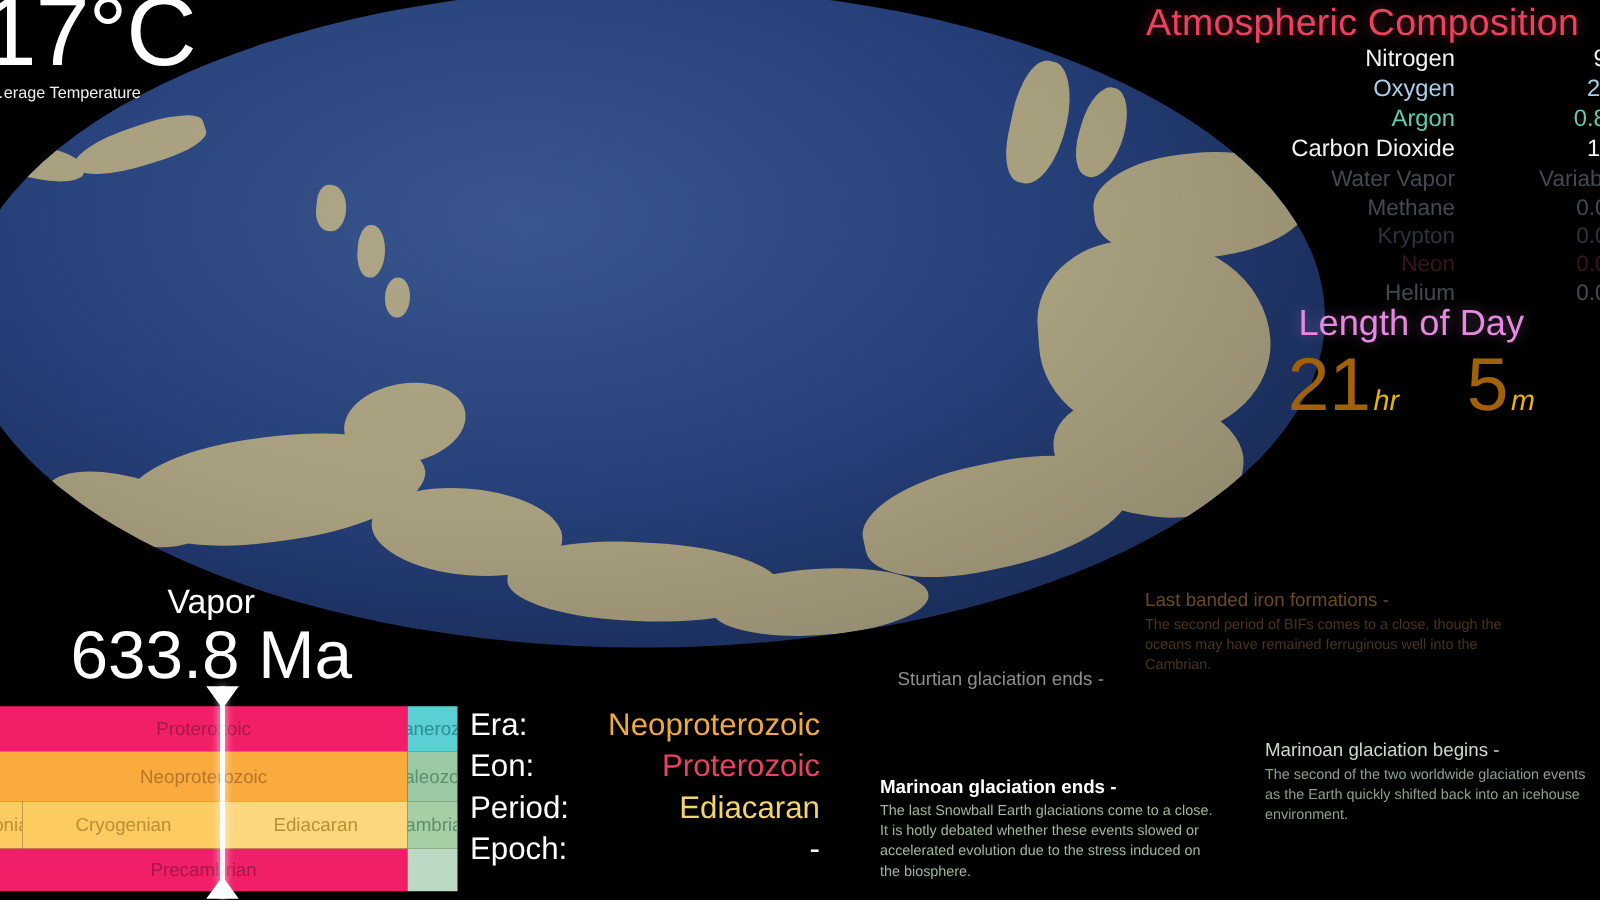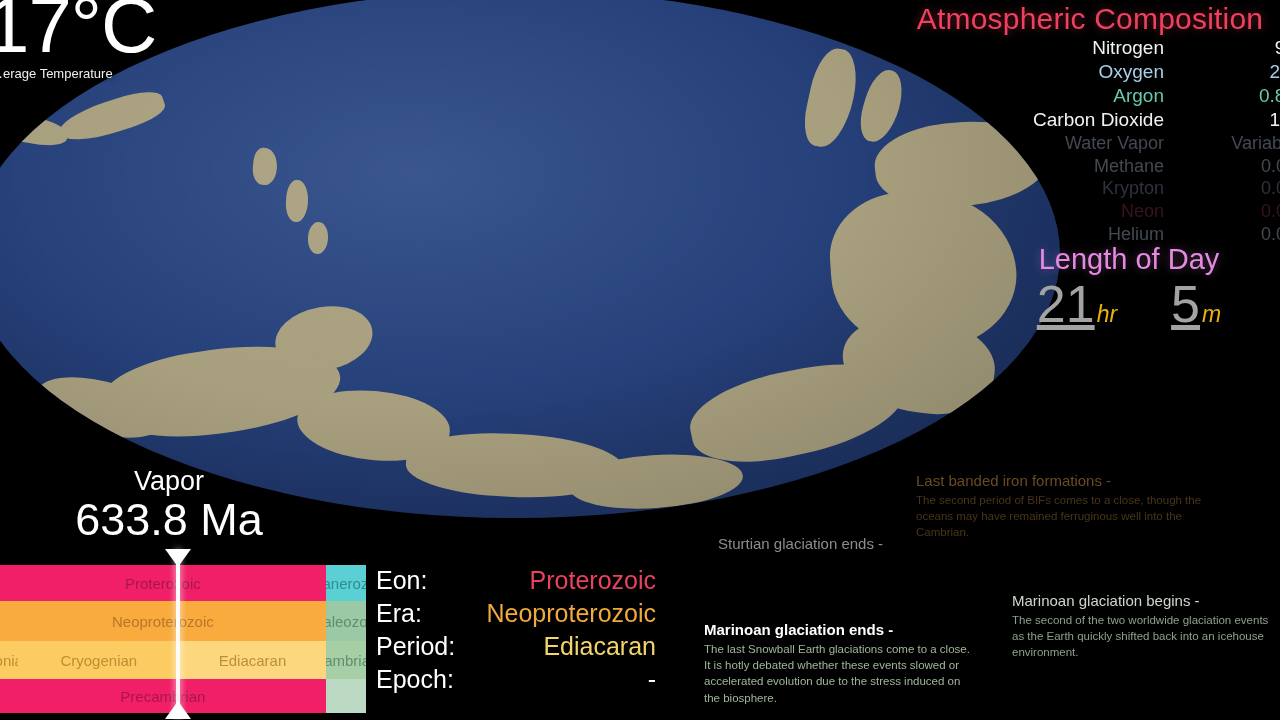--- a/index.html
+++ b/index.html
@@ -69,27 +69,27 @@
   .gas-val{ position:absolute; right:-6px; white-space:nowrap; }
   .gas-row{ position:relative; }
 
   
   #lod-panel{ position:absolute; right:-14px; top:243px; width:330px; text-align:center; }
   #lod-title{
     font-size:29px; color:#e48ae0; white-space:nowrap;
     text-shadow:0 0 10px rgba(228,138,224,.4);
   }
   #lod-values{ display:flex; justify-content:center; align-items:baseline; gap:54px; margin-top:2px; }
-  .lod-num{ font-size:52px; line-height:1; color:#a3a3a3;text-decoration:underline; }
+  .lod-num{ font-size:60px; line-height:1; color:#a16207; }
   .lod-unit{ font-size:23px; color:#eab308; margin-left:2px;font-style:italic; }
 
   
   #time-block{ position:absolute; left:24px; top:468px; width:290px; text-align:center; }
   #time-label{ font-size:27px; color:#fff; line-height:1; }
-  #time-value{ font-size:45px; color:#fff; line-height:1.05; white-space:nowrap; margin-top:1px; }
+  #time-value{ font-size:54px; color:#fff; line-height:1.05; white-space:nowrap; margin-top:1px; }
 
   
   #timescale{ position:absolute; left:0; top:565px; width:366px; height:148px; }
   .ts-band{ position:absolute; left:0; width:100%; display:flex; }
   .ts-cell{
     position:relative; height:100%;
     display:flex; align-items:center; justify-content:center;
     font-size:15px; white-space:nowrap; overflow:hidden;
   }
   #band-eon   { top:0px;   height:36px; }
@@ -262,26 +262,26 @@
         <span></span>
       </div>
     </div>
 </div>
 <div id="marker-arrow-top"></div>
 <div id="time-marker"></div>
 <div id="marker-arrow-bottom"></div>
 
 <div id="geo-info">
     <div class="geo-row">
+      <span class="geo-key">Era:</span>
+      <span class="geo-val" style="color: rgb(240, 169, 60);">Neoproterozoic</span>
+    </div>
+    <div class="geo-row">
       <span class="geo-key">Eon:</span>
       <span class="geo-val" style="color: rgb(232, 66, 95);">Proterozoic</span>
-    </div>
-    <div class="geo-row">
-      <span class="geo-key">Era:</span>
-      <span class="geo-val" style="color: rgb(240, 169, 60);">Neoproterozoic</span>
     </div>
     <div class="geo-row">
       <span class="geo-key">Period:</span>
       <span class="geo-val" style="color: rgb(243, 212, 104);">Ediacaran</span>
     </div>
     <div class="geo-row">
       <span class="geo-key">Epoch:</span>
       <span class="geo-val" style="color: rgb(255, 255, 255);">-</span>
     </div>
   </div>

